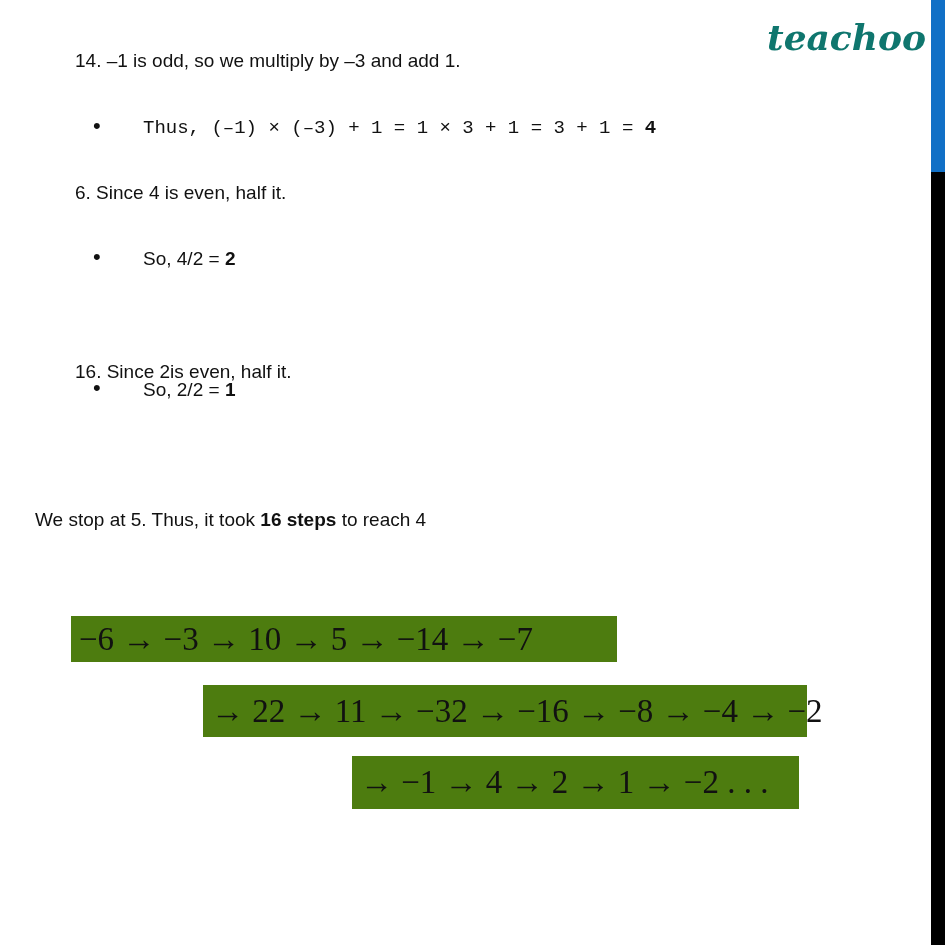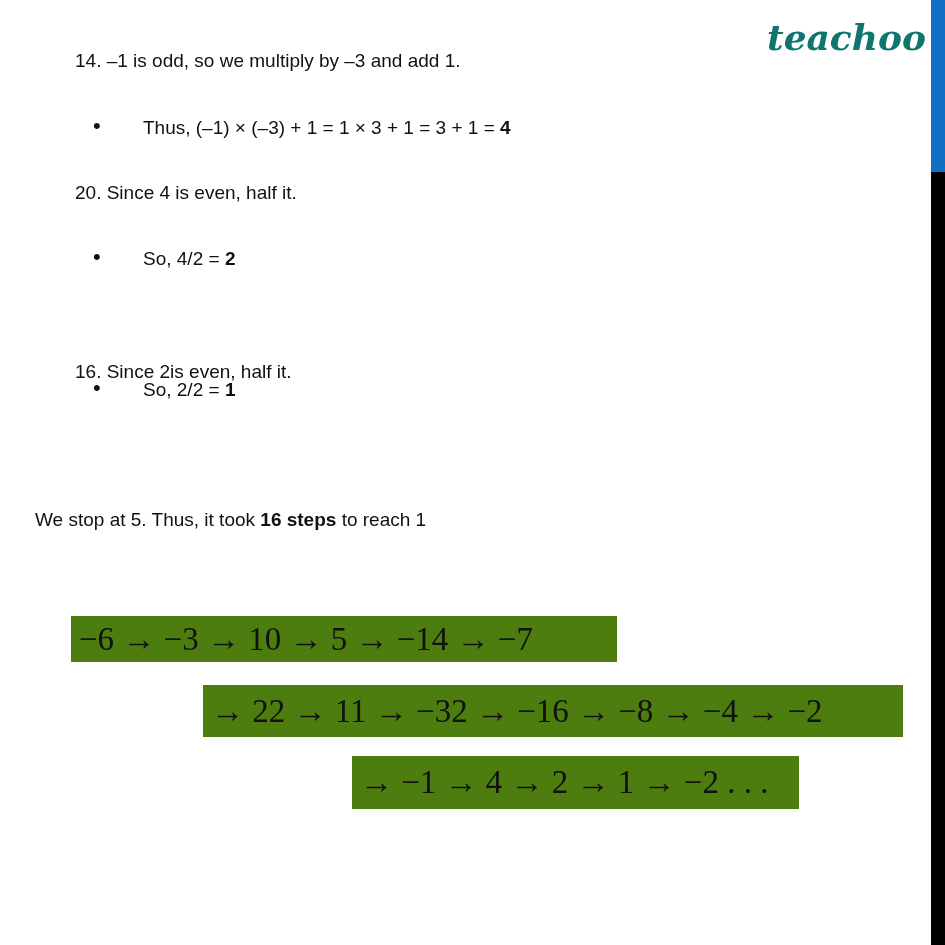--- a/index.html
+++ b/index.html
@@ -27,27 +27,27 @@
 </style>
 </head>
 <body>
 
 <div class="logo">teachoo</div>
 <div class="sidebar-blue"></div>
 <div class="sidebar-black"></div>
 
 <div class="line" style="left:75px; top:46px;">14. –1 is odd, so we multiply by –3 and add 1.</div>
 <div class="bullet" style="left:93px; top:111px;">•</div>
-<div class="line" style="left:143px; top:113px;"><span>Thus, (–1) × (–3) + 1 = 1 × 3 + 1 = 3 + 1 = </span><b>4</b></div>
+<div class="line" style="left:143px; top:113px;font-family:Liberation Mono, monospace;"><span>Thus, (–1) × (–3) + 1 = 1 × 3 + 1 = 3 + 1 = </span><b>4</b></div>
 
-<div class="line" style="left:75px; top:178px;">20. Since 4 is even, half it.</div>
+<div class="line" style="left:75px; top:178px;">6. Since 4 is even, half it.</div>
 <div class="bullet" style="left:93px; top:242px;">•</div>
 <div class="line" style="left:143px; top:244px;"><span>So, 4/2 = </span><b>2</b></div>
 
 <div class="line" style="left:75px; top:309px;margin-top:48px;">16. Since 2is even, half it.</div>
 <div class="bullet" style="left:93px; top:373px;">•</div>
 <div class="line" style="left:143px; top:375px;"><span>So, 2/2 = </span><b>1</b></div>
 
-<div class="line" style="left:35px; top:505px;"><span>We stop at 5. Thus, it took </span><b>16 steps</b><span> to reach 1</span></div>
+<div class="line" style="left:35px; top:505px;"><span>We stop at 5. Thus, it took </span><b>16 steps</b><span> to reach 4</span></div>
 
 <div class="math" style="left:71px; top:616px; width:546px;">−6 → −3 → 10 → 5 → −14 → −7</div>
-<div class="math" style="left:203px; top:685px; width:700px; height:52px; line-height:52px;">→ 22 → 11 → −32 → −16 → −8 → −4 → −2</div>
+<div class="math" style="left:203px; top:685px; width:604px; height:52px; line-height:52px;">→ 22 → 11 → −32 → −16 → −8 → −4 → −2</div>
 <div class="math" style="left:352px; top:756px; width:447px; height:53px; line-height:53px;">→ −1 → 4 → 2 → 1 → −2 . . .</div>
 
 </body></html>

